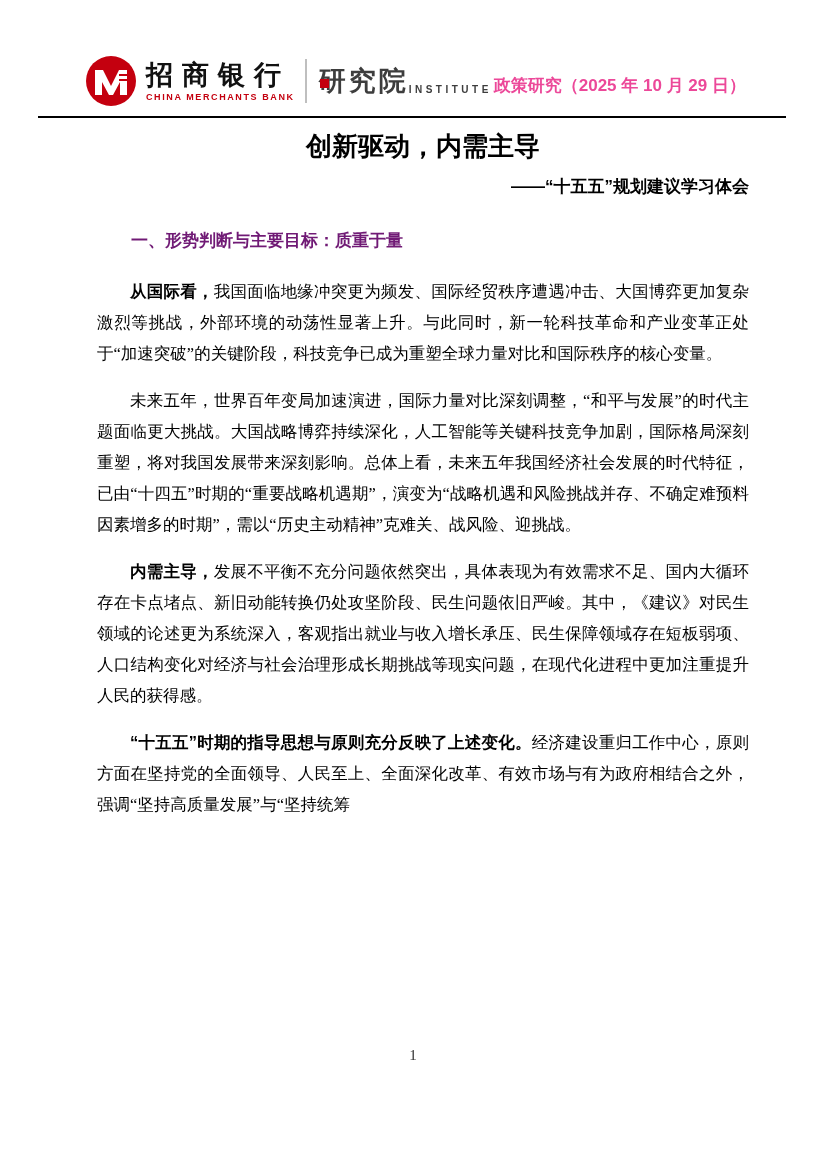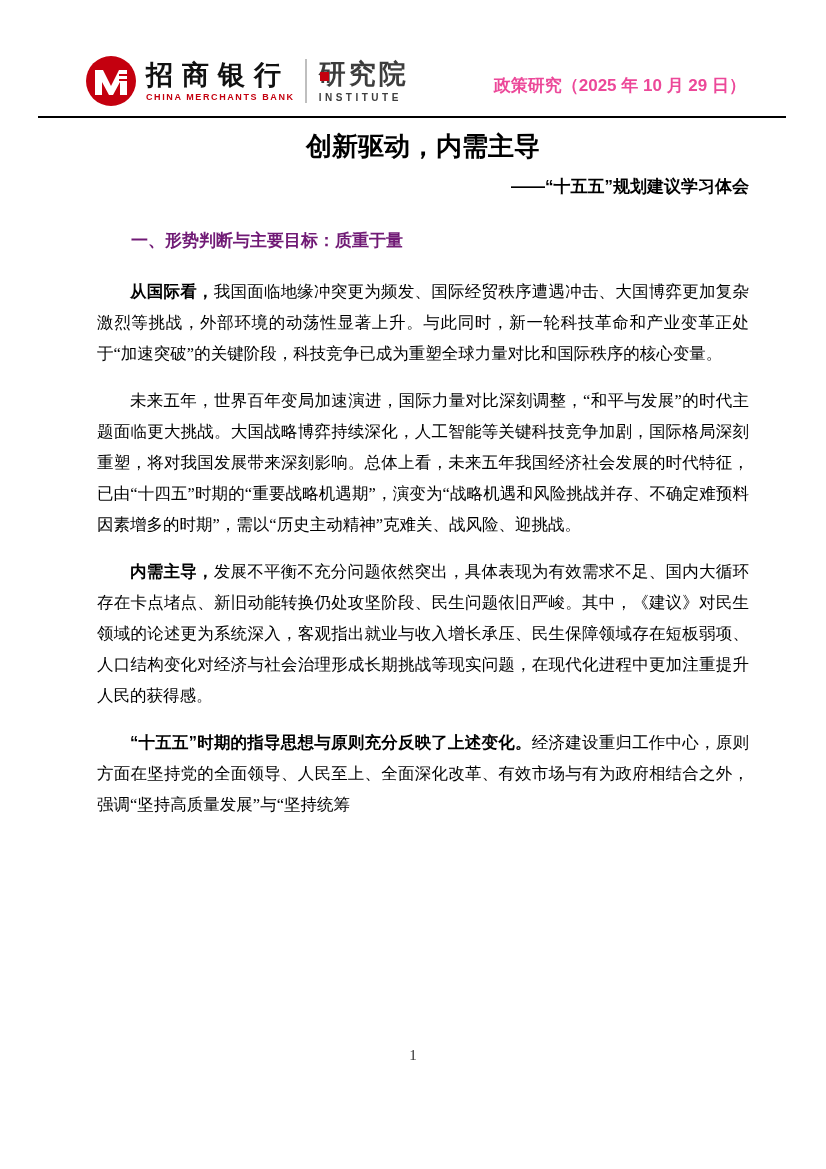--- a/index.html
+++ b/index.html
@@ -25,34 +25,34 @@
     font-family: "Liberation Sans", "DejaVu Sans", sans-serif;
     font-weight: bold; font-size: 27px; line-height: 30px;
     letter-spacing: 9px; color: #111; white-space: nowrap;
   }
   .bank-en {
     font-family: "Liberation Sans", "DejaVu Sans", sans-serif;
     font-weight: bold; font-size: 9px; letter-spacing: 1.6px;
     color: #c4000f; margin-top: 2px; white-space: nowrap;
   }
   .logo-divider { width: 2px; height: 44px; background: #bfbfbf; margin: 0 12px 0 10px; }
-  .institute-block { display: flex; flex-direction: column; align-items: flex-start; }
+  .institute-block { display: flex; flex-direction: row; align-items: flex-start; }
   .institute-cn {
     font-family: "Liberation Sans", "DejaVu Sans", sans-serif;
     font-weight: bold; font-size: 27px; line-height: 30px;
     letter-spacing: 3px; color: #3d3d3d; position: relative; white-space: nowrap;
   }
   .red-accent {
     position: absolute; left: 1px; top: 13px; width: 9px; height: 9px;
     background: #c4000f; display: inline-block;
   }
   .institute-en {
     font-family: "Liberation Sans", "DejaVu Sans", sans-serif;
     font-weight: bold; font-size: 10px; letter-spacing: 3.5px;
-    color: #3d3d3d; margin-top: 3px; white-space: nowrap;
+    color: #3d3d3d; margin-top: 18px; white-space: nowrap;
   }
   .report-label {
     font-family: "Liberation Sans", "DejaVu Sans", sans-serif;
     font-weight: bold; font-size: 17px; color: #ec4899; white-space: nowrap;
     align-self: center; margin-top: 8px;
   }
   .header-rule {
     position: absolute; top: 116px; left: 38px; width: 748px;
     border-top: 2px solid #000;
   }

